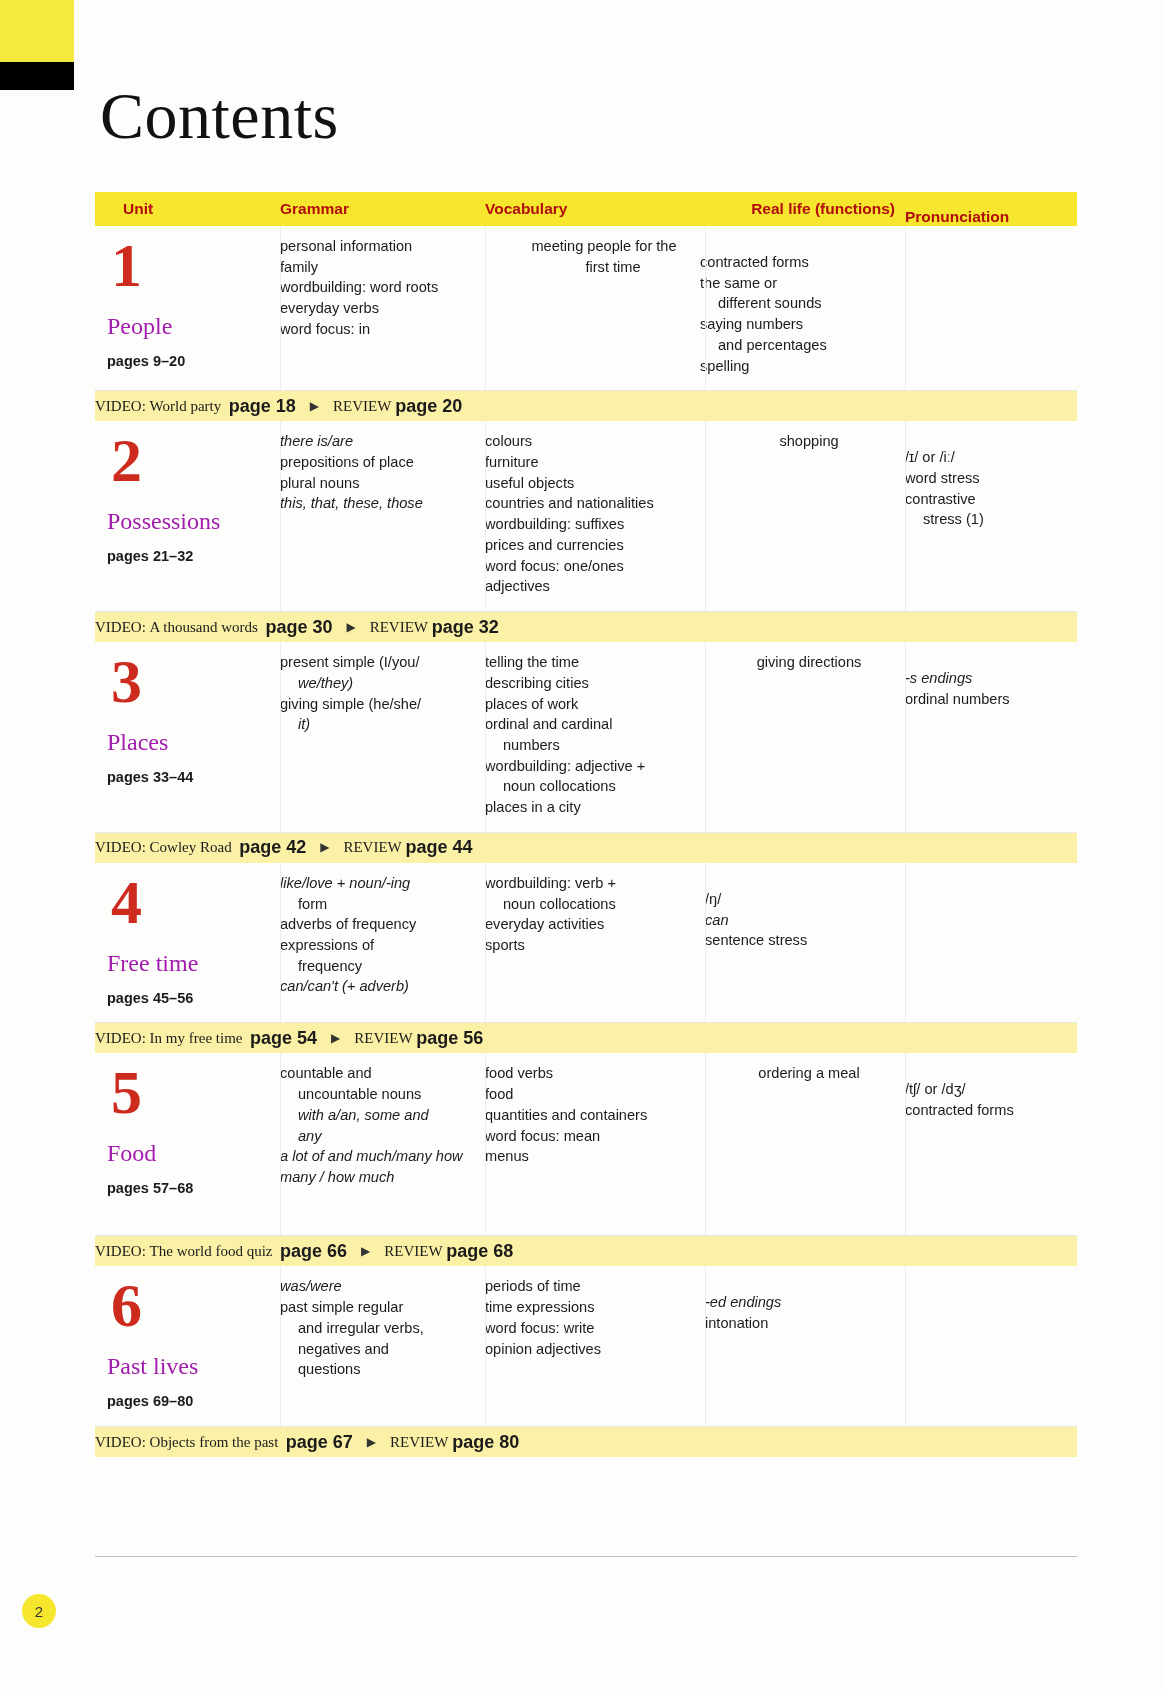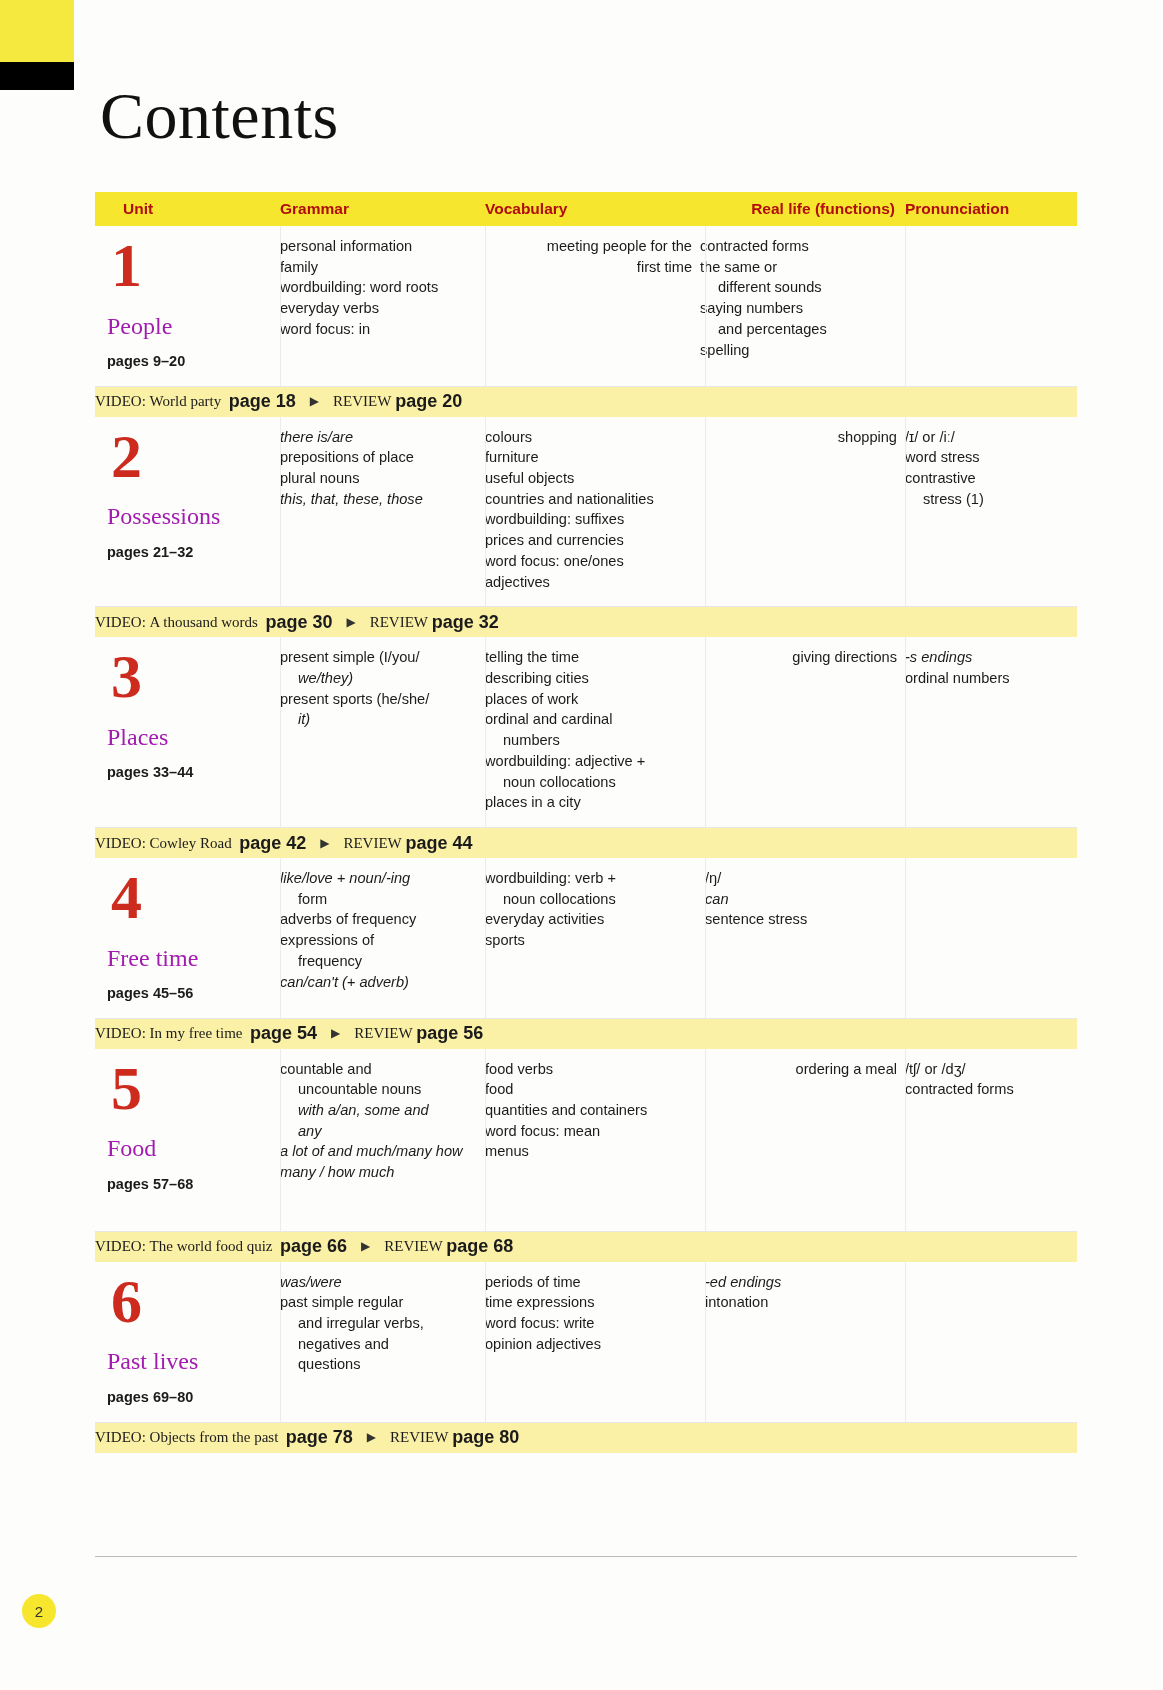--- a/index.html
+++ b/index.html
@@ -36,37 +36,37 @@
     display:flex;
     height:34px;align-items:center;
     color:#b00d0d;
     font-weight:bold;
     font-size:15.5px;
   }
   .c-unit{width:185px;padding-left:28px;box-sizing:border-box;}
   .c-gram{width:205px;box-sizing:border-box;}
   .c-vocab{width:220px;box-sizing:border-box;}
   .c-real{width:200px;box-sizing:border-box;text-align:right;padding-right:10px;}
-  .c-pron{width:172px;box-sizing:border-box;}
+  .c-pron{width:172px;box-sizing:border-box;margin-top:16px;}
 
   .hdr .c-real{text-align:right;}
   .row{
     display:flex;
     position:relative;
     border-bottom:1px solid #e7e7e7;
   }
   .row .cell{
     box-sizing:border-box;
     padding:10px 8px 14px 0;
     font-size:14.6px;
     line-height:1.42;
     color:#1b1b1b;
   }
   .cell.c-unit{padding-left:12px;}
-  .cell.c-real{text-align:right;padding-left:16px;}
+  .cell.c-real{text-align:center;padding-left:16px;}
   .vline{
     position:absolute;top:0;bottom:0;width:1px;background:#ececec;
   }
   .unitnum{
     font-family:"Liberation Serif", serif;
     font-size:62px;
     font-weight:bold;
     color:#cc2b1d;
     line-height:0.95;
     margin-left:4px;
@@ -216,21 +216,21 @@
       <div class="vline" style="left:610px"></div>
         <div class="vline" style="left:810px"></div>
       <div class="cell c-unit">
         <div class="unitnum">3</div>
         <div class="unitname">Places</div>
         <div class="unitpages">pages 33–44</div>
       </div>
       <div class="cell c-gram">
         <span>present simple (I/you/</span><br>
         <span class="ind it">we/they)</span>
-        <span>present sports (he/she/</span><br>
+        <span>giving simple (he/she/</span><br>
         <span class="ind it">it)</span>
       </div>
       <div class="cell c-vocab">
         <span>telling the time</span><br>
         <span>describing cities</span><br>
         <span>places of work</span><br>
         <span>ordinal and cardinal</span>
         <span class="ind">numbers</span>
         <span>wordbuilding: adjective +</span>
         <span class="ind">noun collocations</span>
@@ -358,21 +358,21 @@
         <span>opinion adjectives</span>
       </div>
       <div class="cell c-pron">
         <span class="it">-ed endings</span><br>
         <span>intonation</span>
       </div>
     </div>
     <div class="videobar">
       <span>VIDEO:</span>&nbsp;
       <span>Objects from the past</span>&nbsp;&nbsp;
-      <span class="b">page 78</span>
+      <span class="b">page 67</span>
       <span class="tri">▶</span>
       <span>REVIEW</span>&nbsp;
       <span class="b">page 80</span>
     </div>
 
   </div>
 
   <div class="footline"></div>
   <div class="pagenum">2</div>
 

